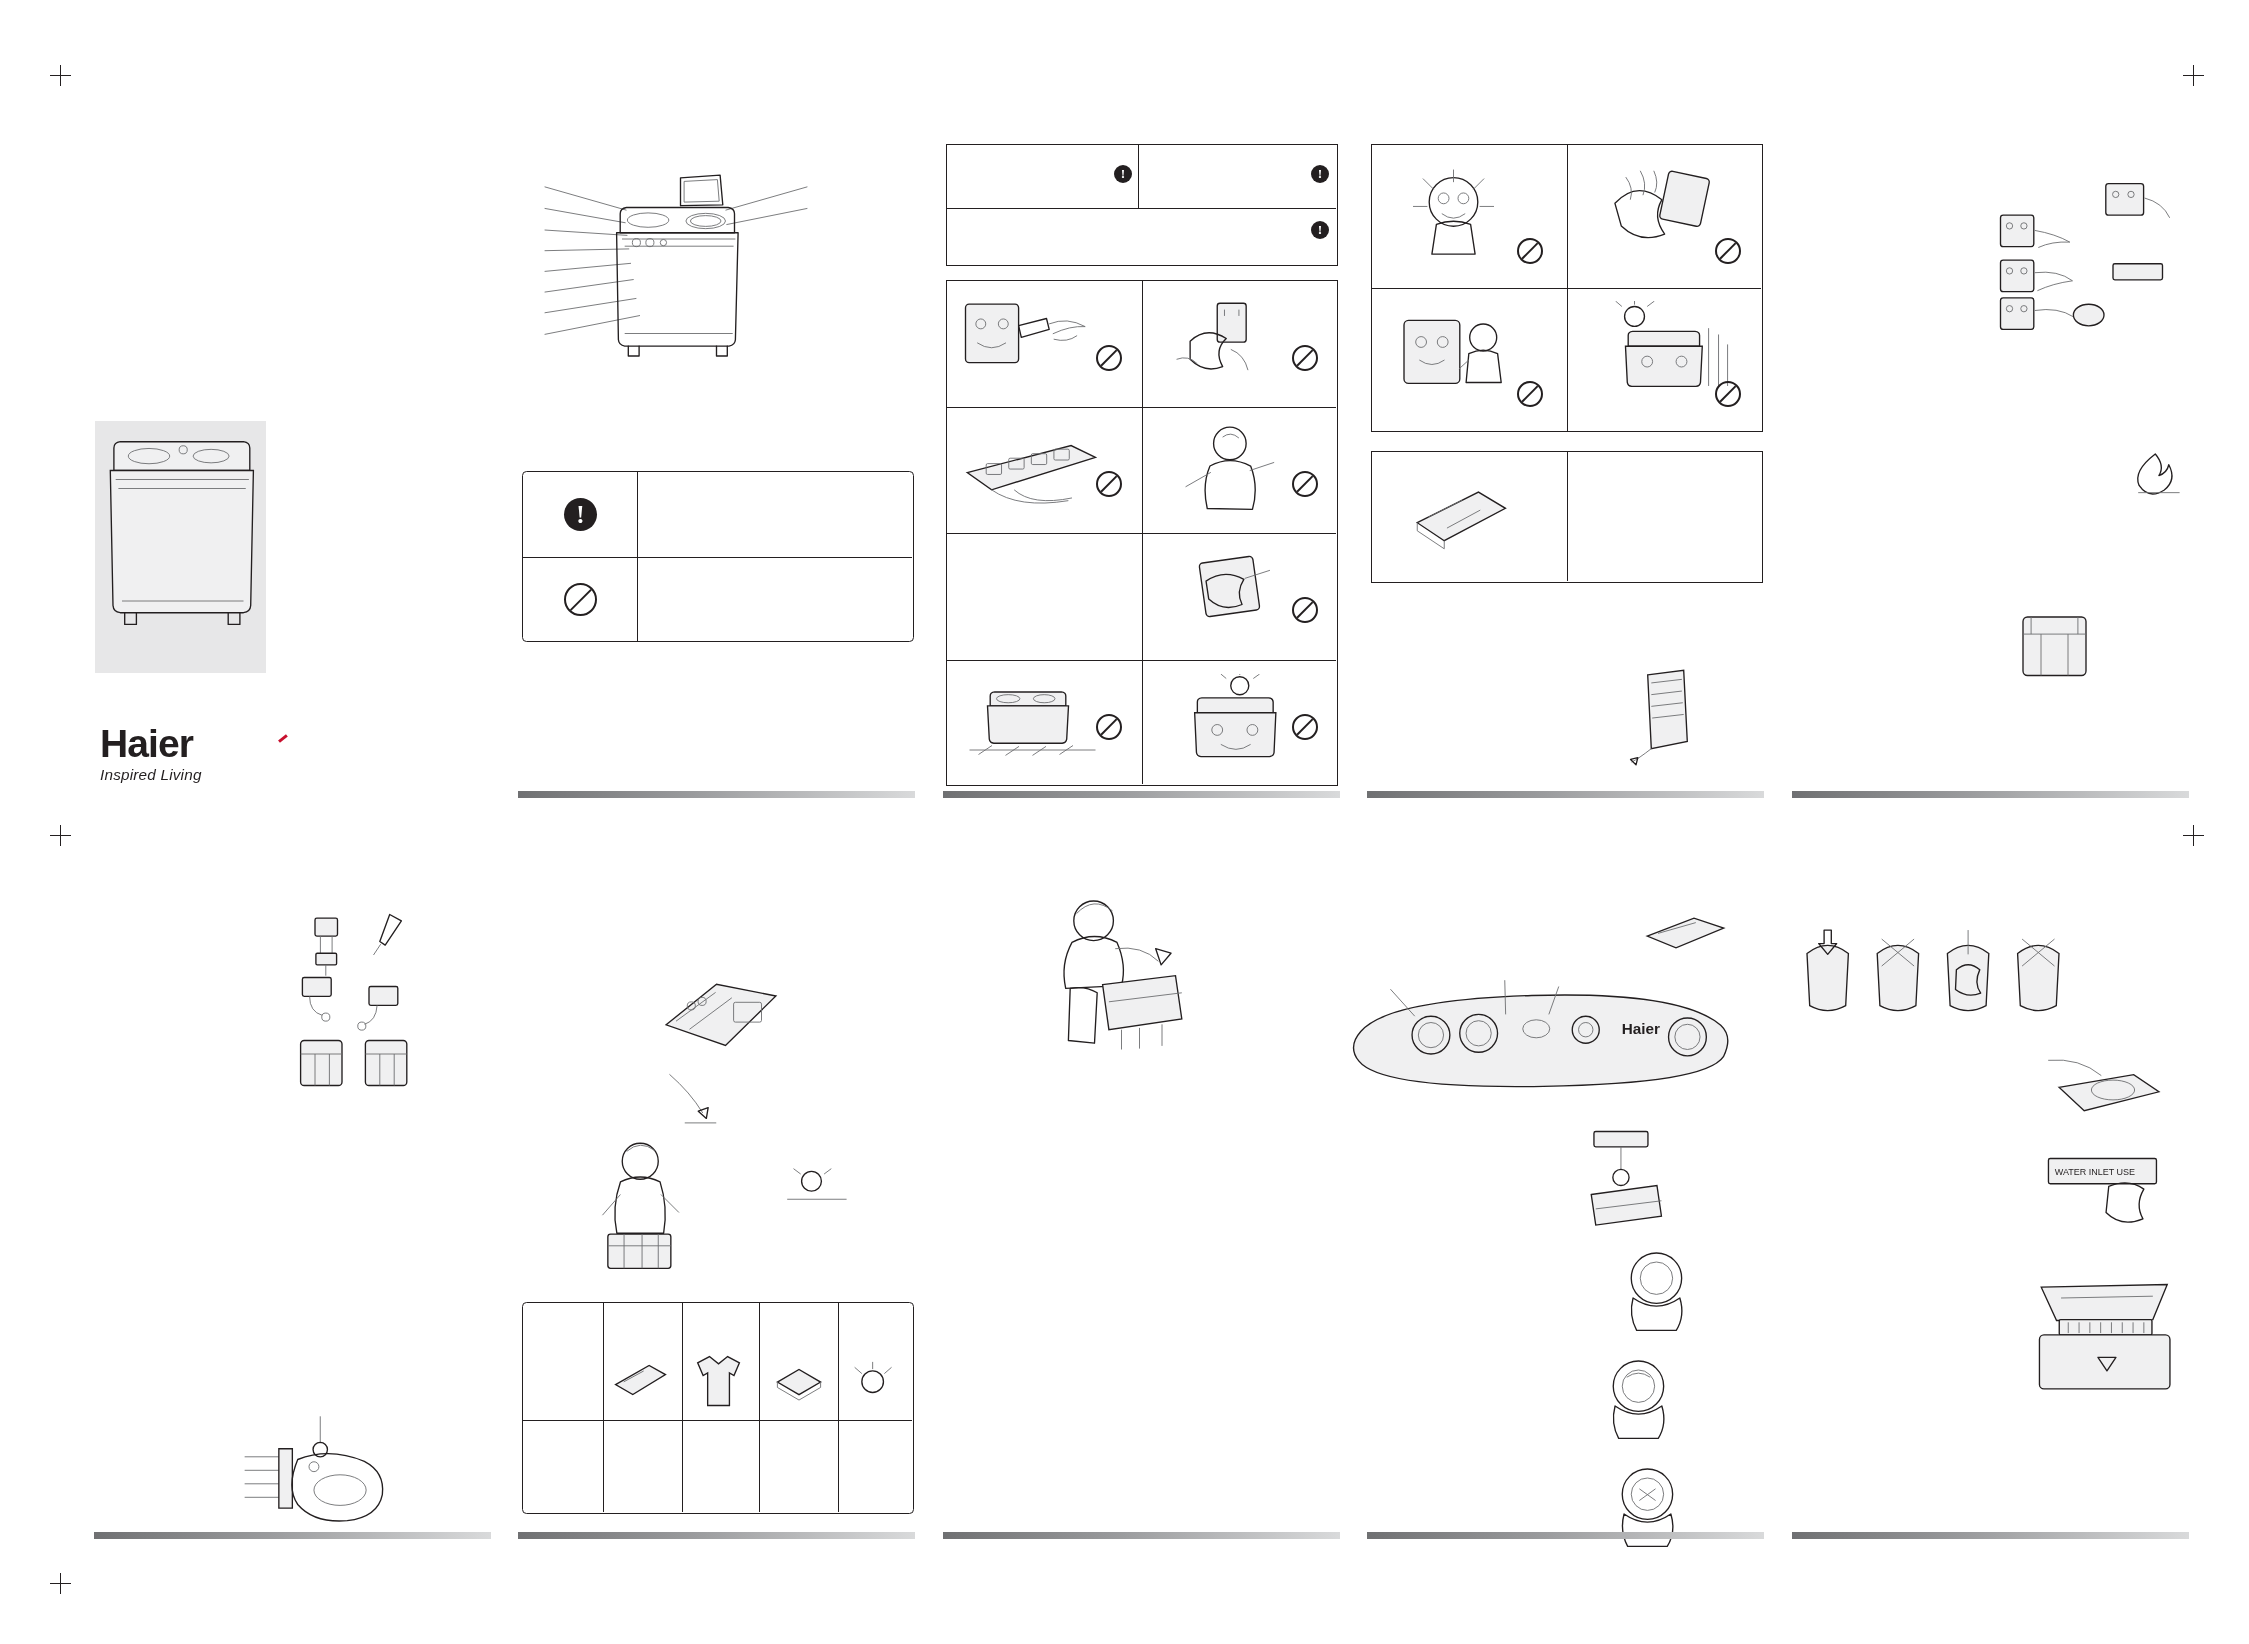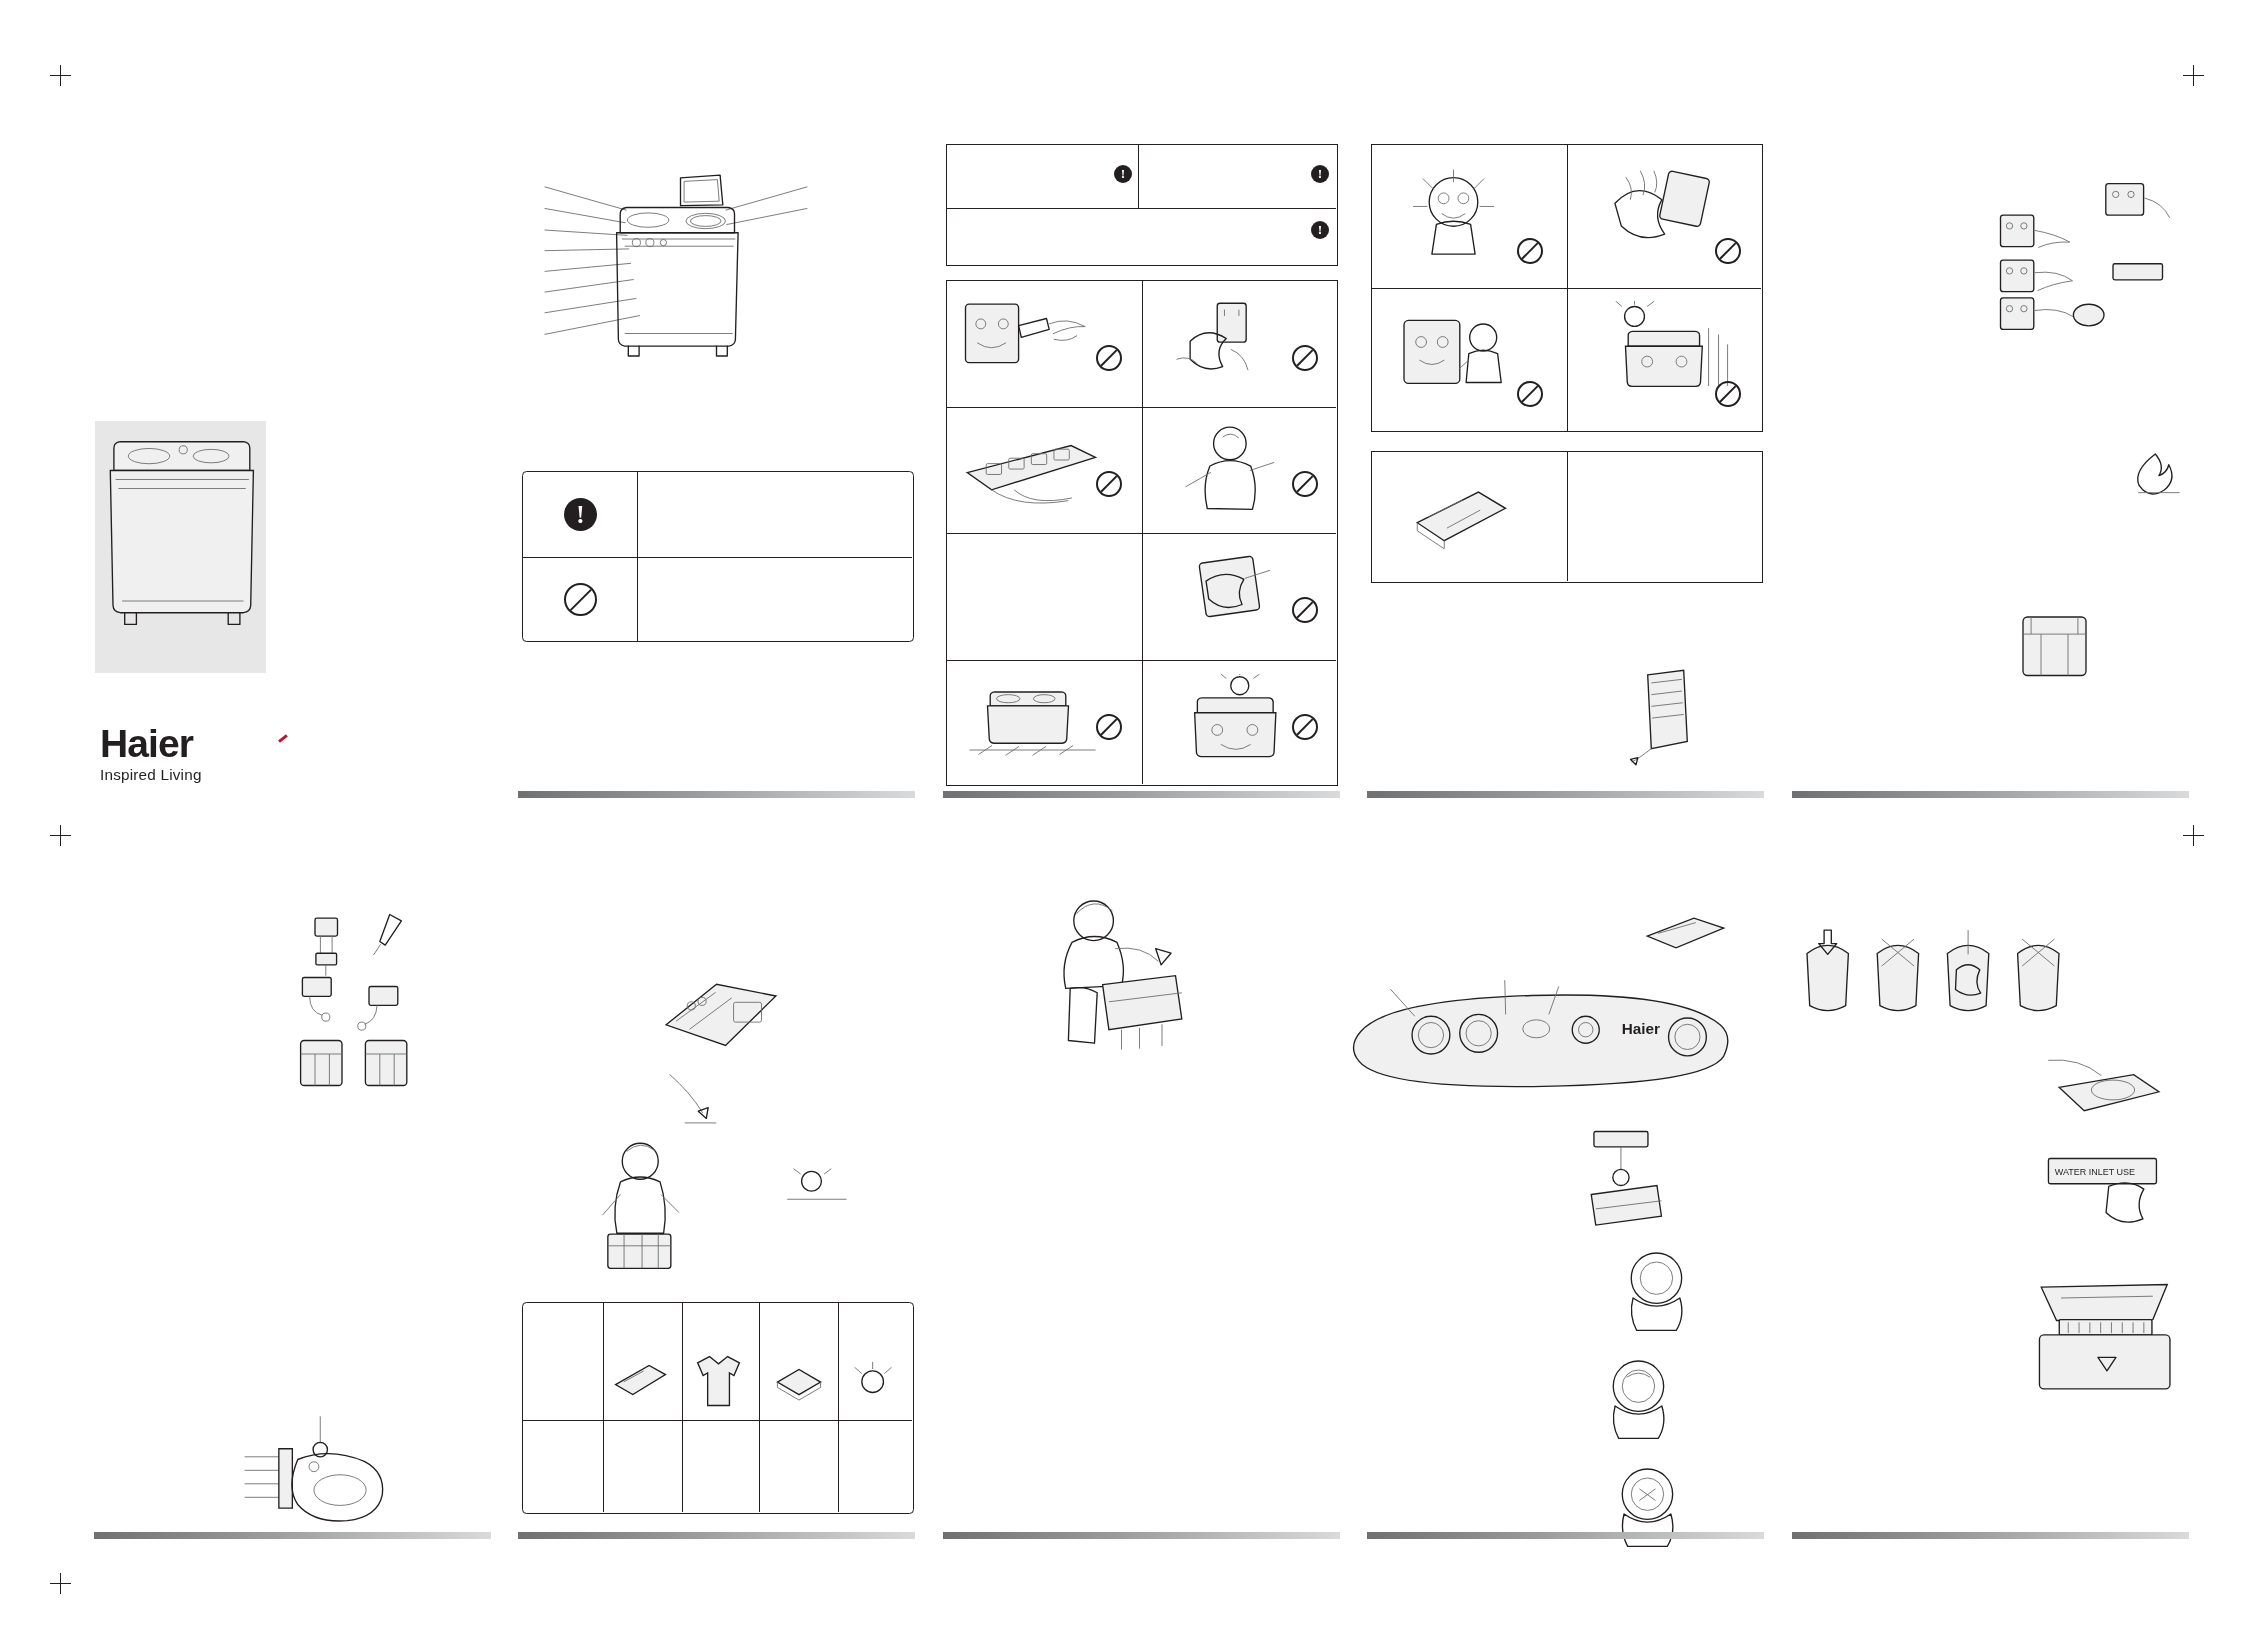--- a/index.html
+++ b/index.html
@@ -22,21 +22,21 @@
   .vline{position:absolute;background:#231f20;width:1.4px;}
 
   
   .excl{border-radius:50%;background:#231f20;color:#fff;display:flex;align-items:center;justify-content:center;font-weight:bold;font-family:"Liberation Serif",serif;}
   .noicon{border-radius:50%;border:2.3px solid #231f20;position:relative;box-sizing:border-box;}
   .noicon:after{content:"";position:absolute;left:50%;top:50%;width:100%;height:2.3px;background:#231f20;transform:translate(-50%,-50%) rotate(-45deg);}
 
   
   .logo{position:absolute;}
   .logo .word{font-family:"Liberation Sans",sans-serif;font-weight:bold;font-size:39px;letter-spacing:-0.9px;color:#231f20;line-height:0.95;}
-  .logo .tag{font-size:15.3px;color:#231f20;letter-spacing:0.2px;margin-top:3.6px;}
+  .logo .tag{font-size:15.3px;color:#231f20;letter-spacing:0.2px;margin-top:3.6px;font-style:italic;}
   .logo .redbar{position:absolute;width:10px;height:3.2px;background:#c8102e;right:1.4px;top:11.7px;transform:rotate(-38deg);}
 
   .prodbox{position:absolute;background:#e7e7e8;}
   .sketch{position:absolute;}
   .sk-fill{fill:none;stroke:#231f20;stroke-width:3;stroke-linejoin:round;stroke-linecap:round;}
   .sk-thin{fill:none;stroke:#6d6e71;stroke-width:2;}
   .sk-lt{fill:#f0f0f1;stroke:#231f20;stroke-width:3;}
 </style>
 </head>
 <body>

